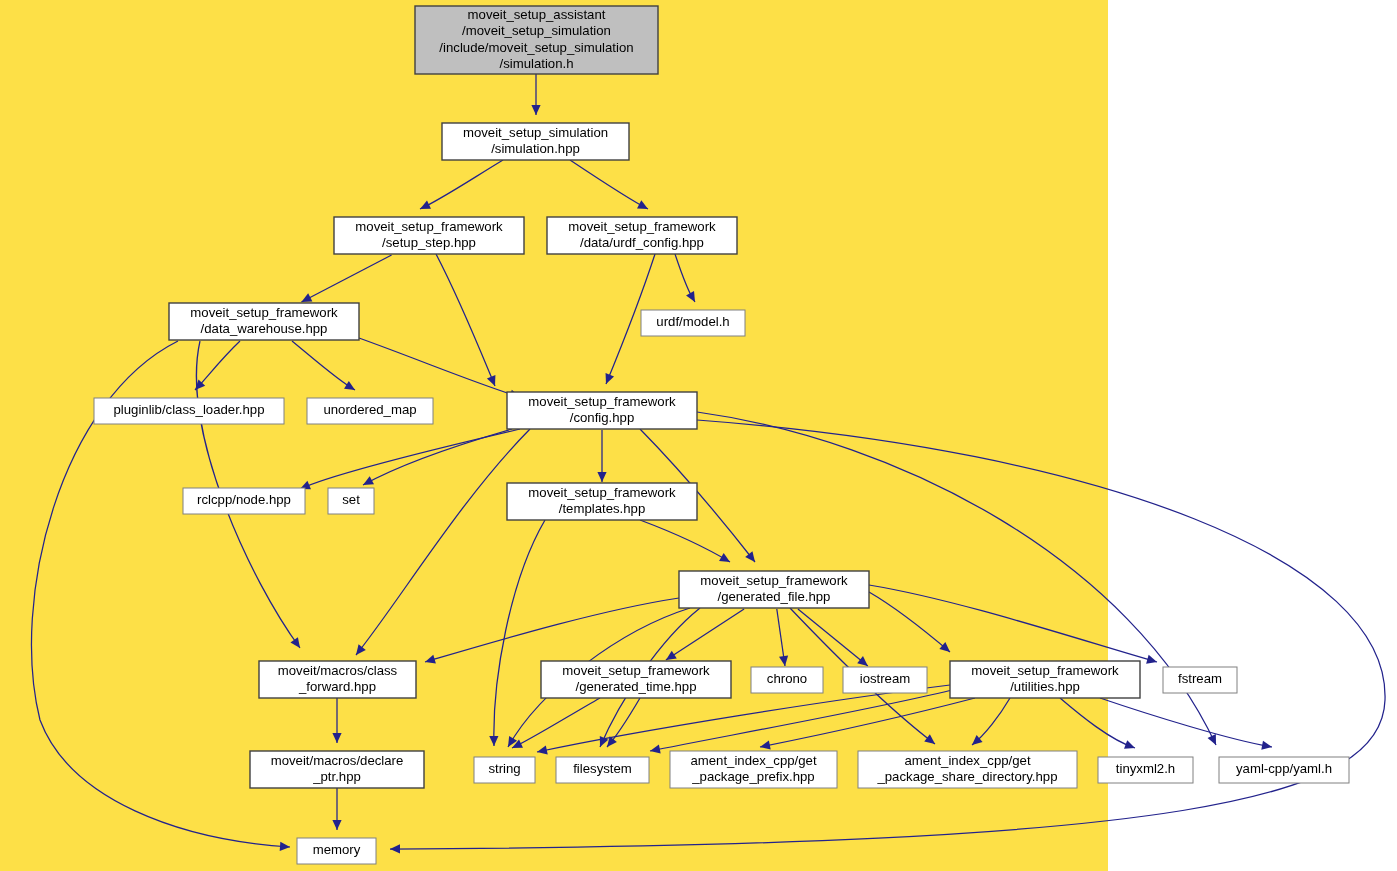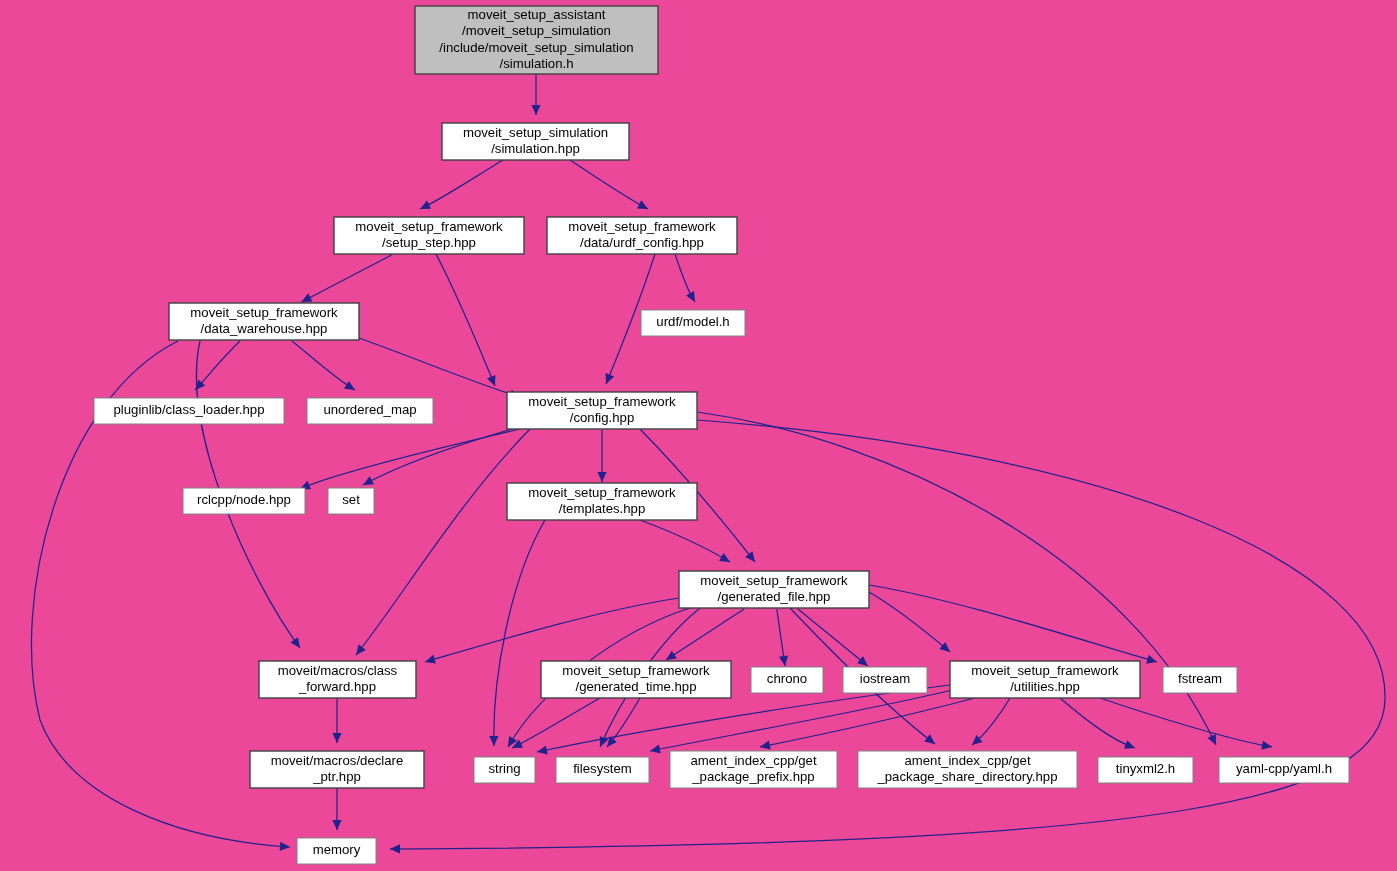--- a/index.html
+++ b/index.html
@@ -2,23 +2,23 @@
 <html><head>
 <meta charset="utf-8">
 <style>
   html, body {
     margin: 0;
     padding: 0;
     background: #ffffff;
   }
   #graph-root {
     position: relative;
-    width: 1397px;
+    width: 1108px;
     height: 871px;
-    background: #ec4899;
+    background: #fde047;
     font-family: "Liberation Sans", sans-serif;
   }
   svg#graph-svg {
     position: absolute;
     top: 0;
     left: 0;
     width: 1397px;
     height: 871px;
     display: block;
   }

